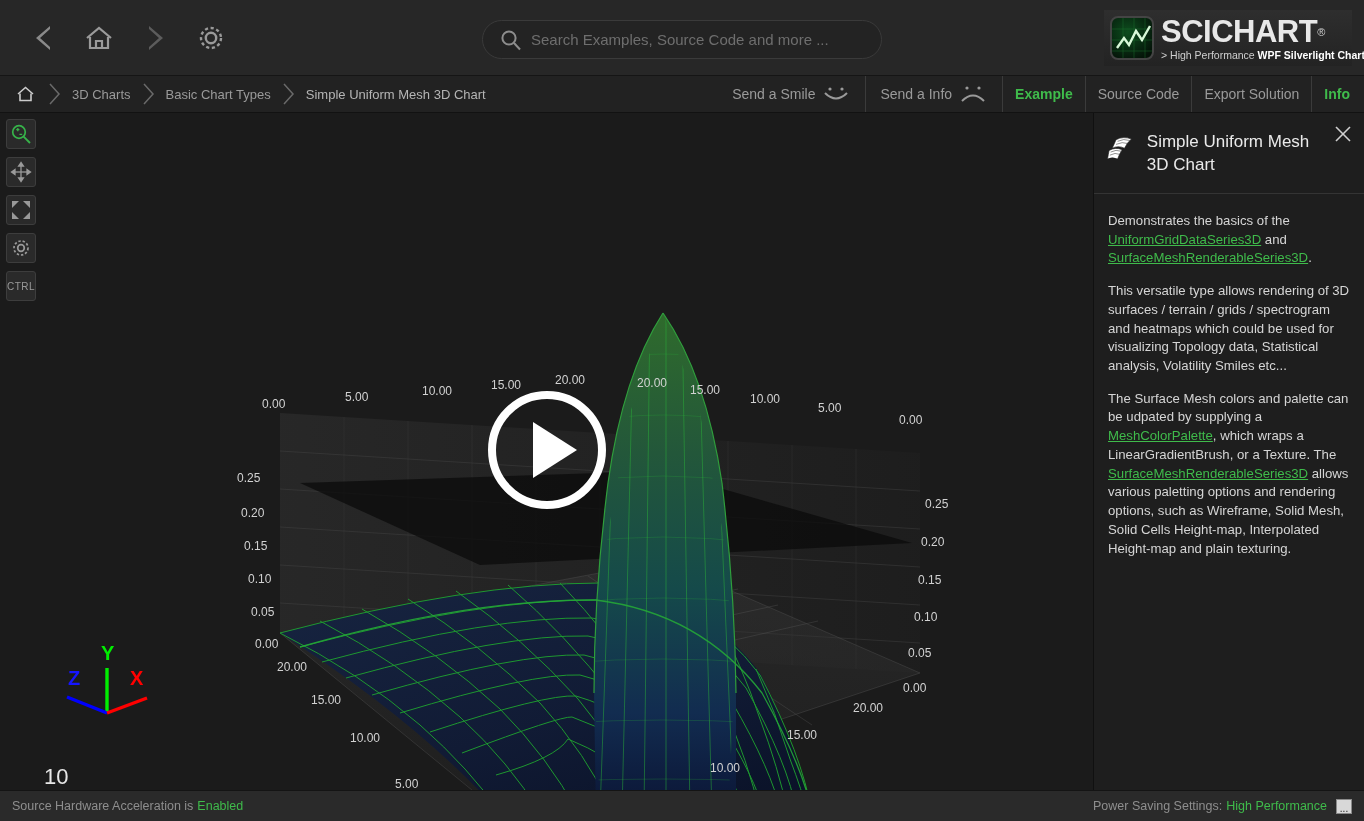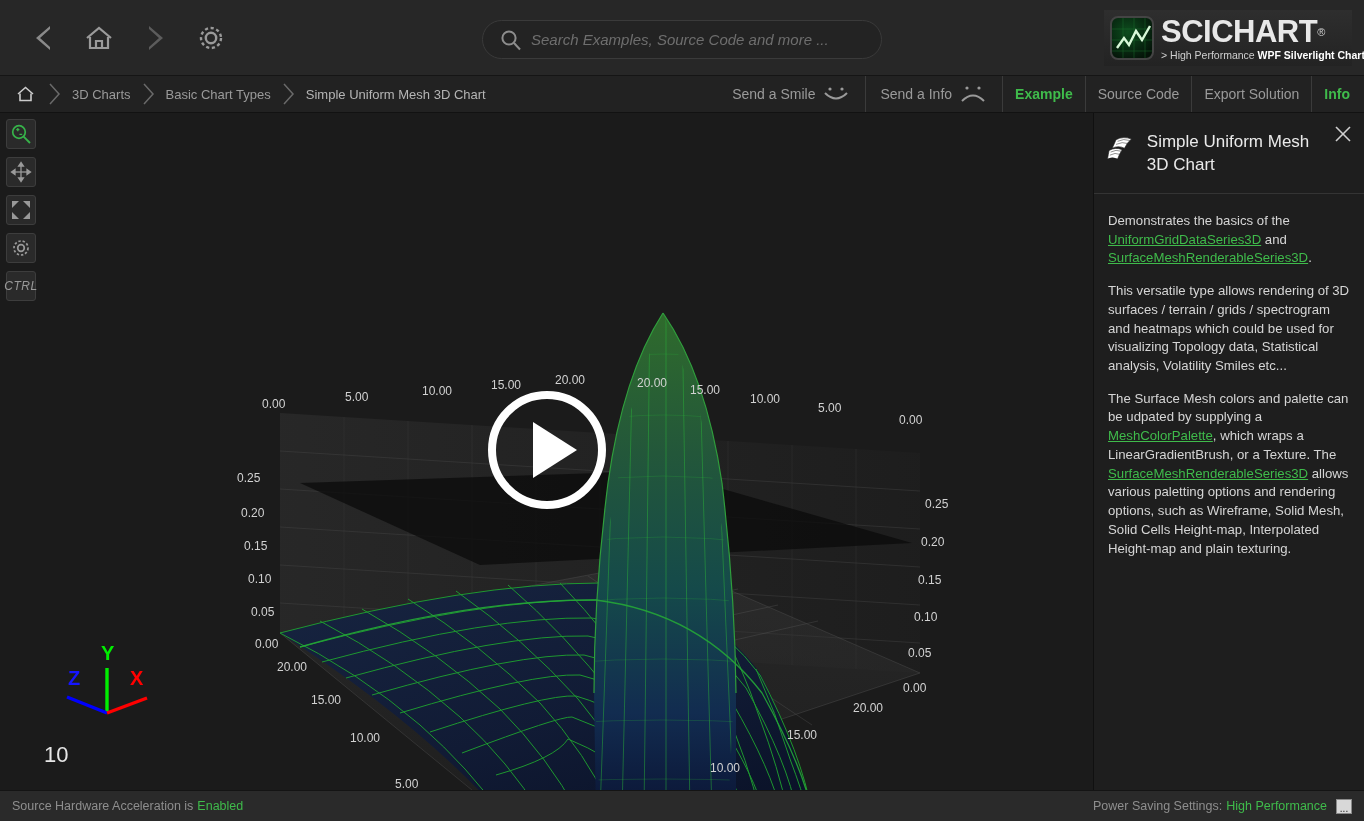--- a/index.html
+++ b/index.html
@@ -34,21 +34,20 @@
     width: 100%; height: 100%;
     border: 1px solid #3a3a3a; border-radius: 20px;
     background: #232323;
     display: flex; align-items: center; padding: 0 16px;
   }
   .search-box svg { flex: 0 0 auto; margin-right: 8px; }
   .search-input {
     flex: 1; background: transparent; border: none; outline: none;
     color: #f97316; font-size: 15px;
     font-family: "Liberation Sans", sans-serif;
-    font-style: italic;
   }
   .search-input::placeholder { color: #6e6e6e; }
 
   
   .logo {
     position: absolute; right: 12px; top: 10px;
     width: 248px; height: 56px;
     display: flex; align-items: center;
     background: linear-gradient(180deg,#2e2e2e 0%,#232323 100%);
   }
@@ -118,35 +117,34 @@
     position: absolute; left: 6px; top: 6px; z-index: 40;
     display: flex; flex-direction: column; gap: 8px;
   }
   .tool {
     width: 30px; height: 30px; border-radius: 3px;
     background: #2a2a2a; border: 1px solid #3d3d3d;
     display: flex; align-items: center; justify-content: center;
     cursor: pointer;
   }
   .tool-ctrl {
-    color: #9a9a9a; font-size: 12px; letter-spacing: .5px;
-    font-family: "Liberation Sans", sans-serif;
-    font-style: italic;
+    color: #9a9a9a; font-size: 10px; letter-spacing: .5px;
+    font-family: "Liberation Sans", sans-serif;
   }
 
   
   .axlabel {
     position: absolute; color: #d2d2d2; font-size: 12px;
     white-space: nowrap; pointer-events: none;
     font-family: "Liberation Sans", sans-serif;
   }
 
   .gizmo { position: absolute; left: 52px; bottom: 58px; pointer-events: none; }
   .fps {
-    position: absolute; left: 44px; bottom: 22px;
+    position: absolute; left: 44px; bottom: 0;
     color: #e6e6e6; font-size: 22px;
     font-family: "Liberation Sans", sans-serif;
   }
 
   .playwrap {
     position: absolute; left: 50%; top: 50%;
     transform: translate(-50%,-50%); z-index: 30; cursor: pointer;
   }
 
   

